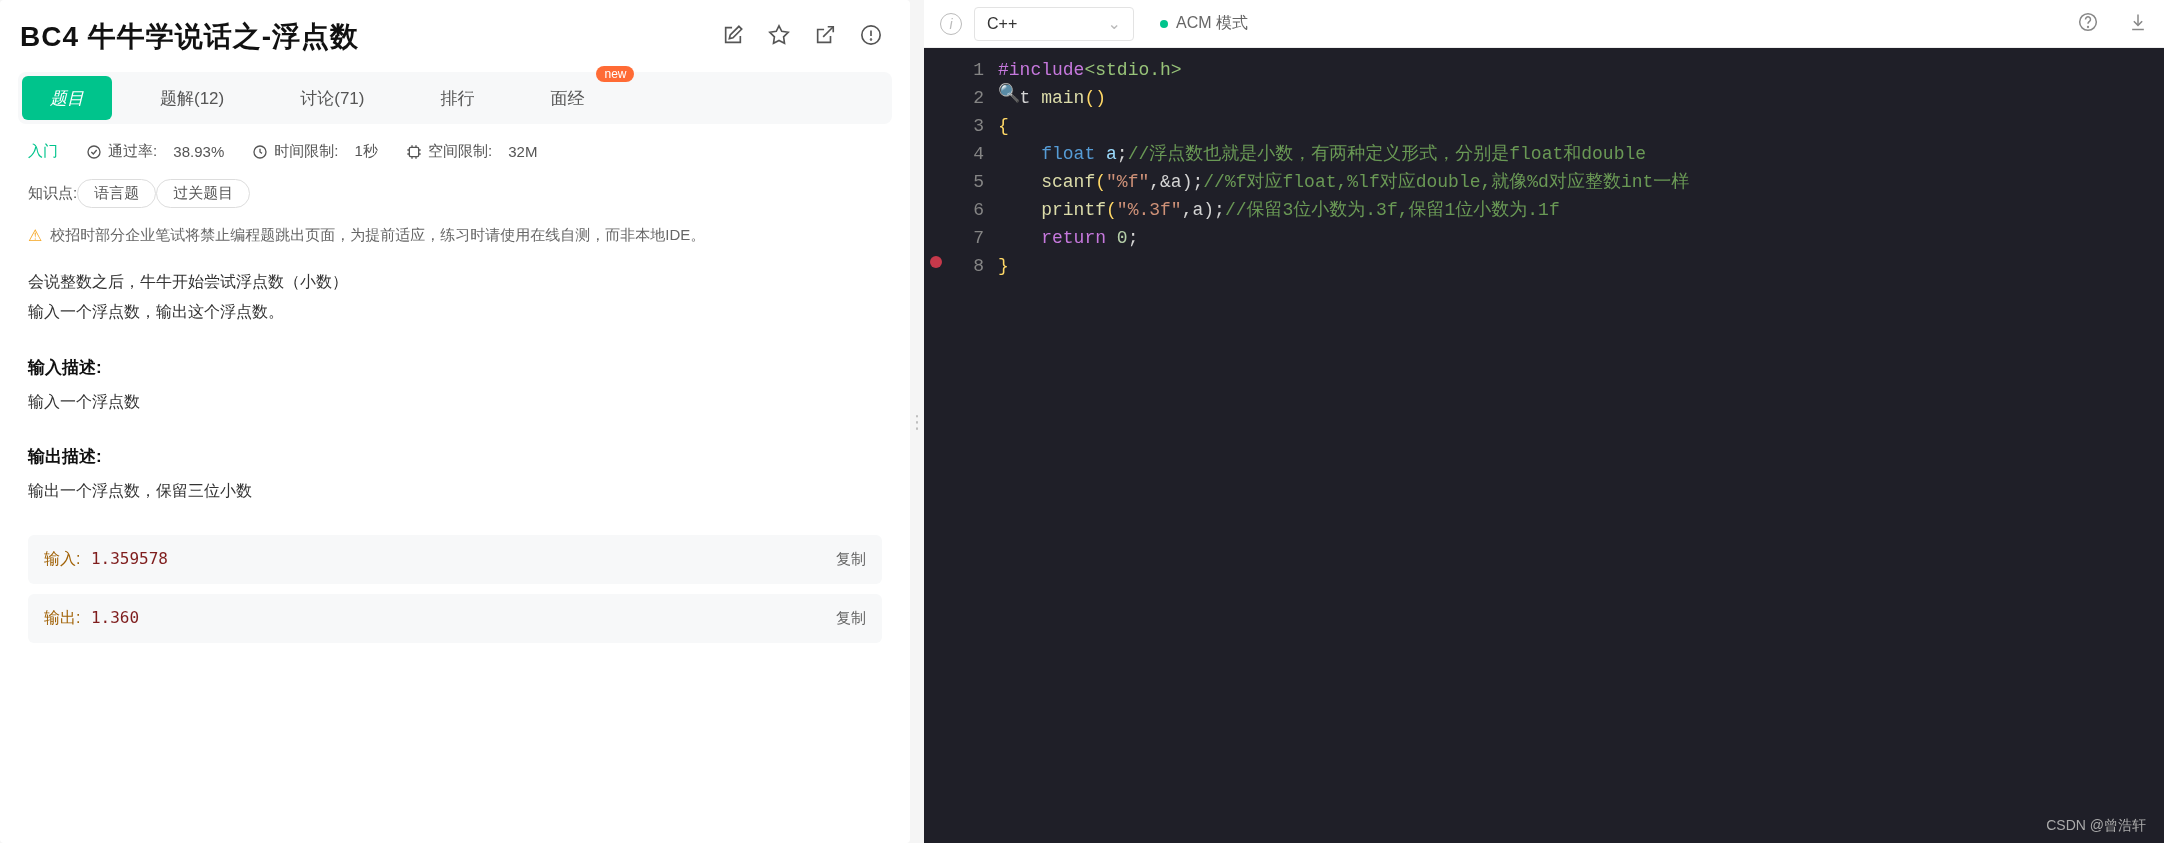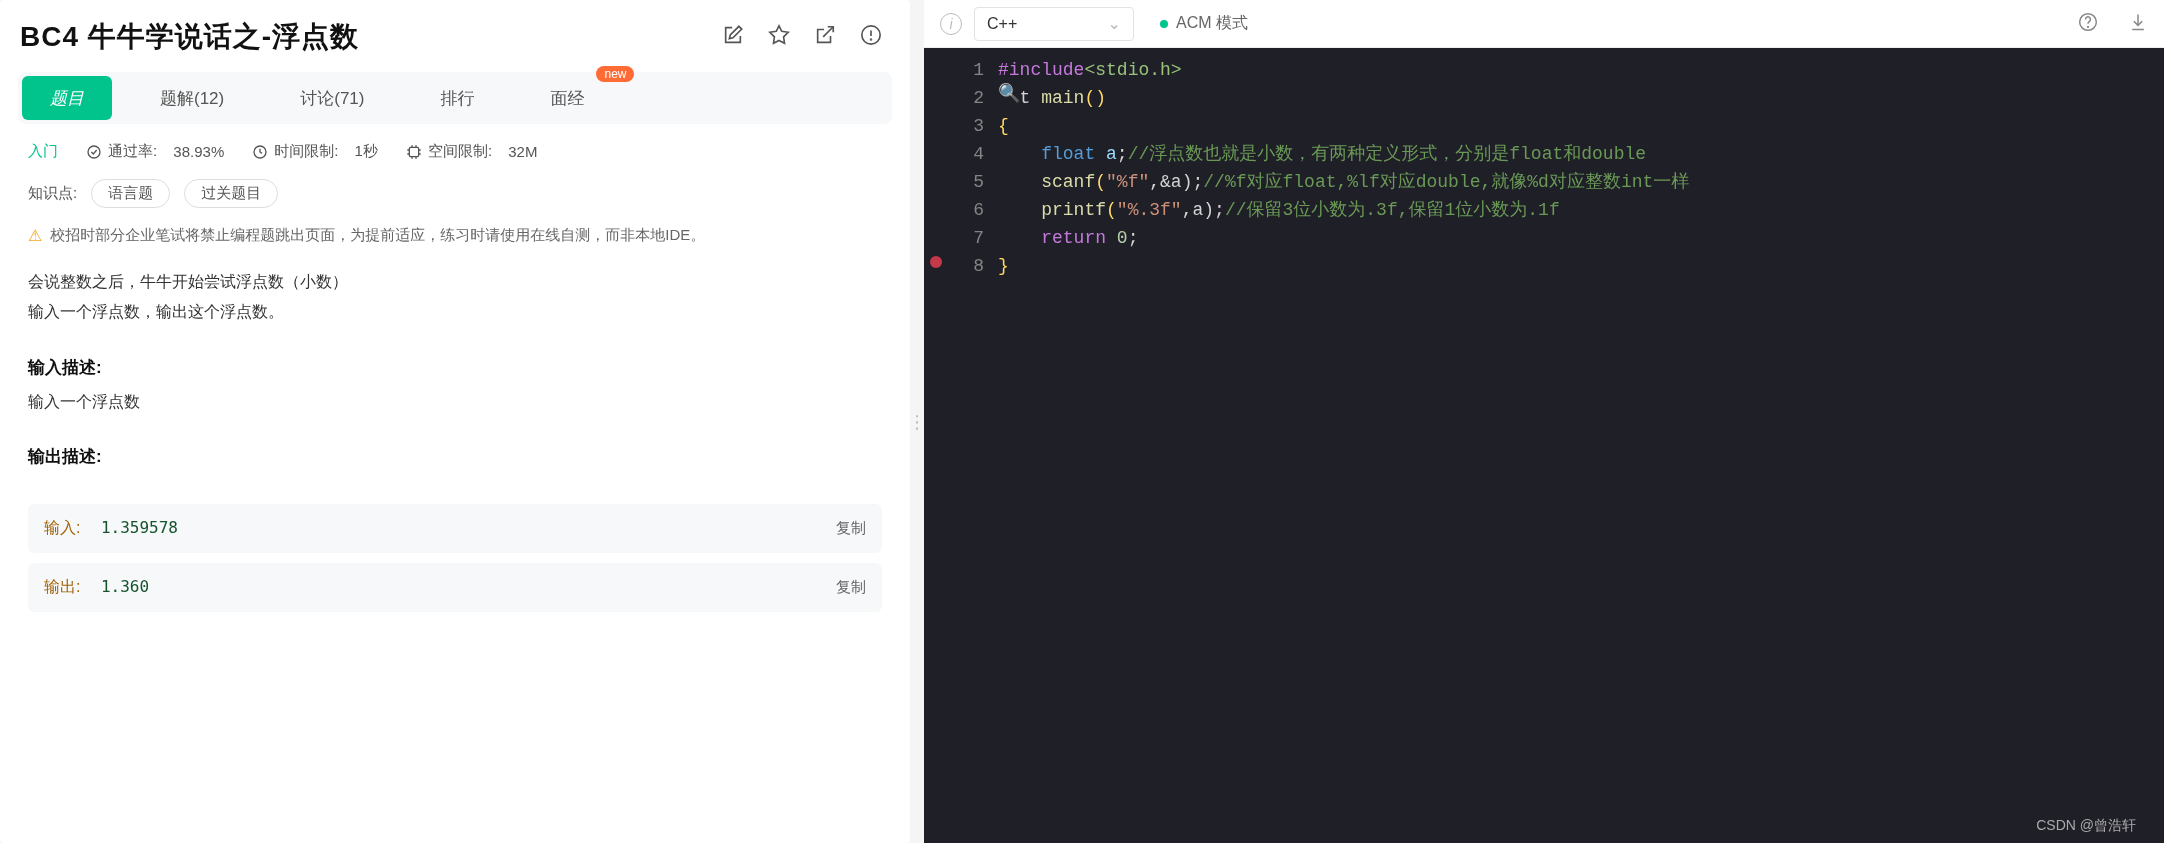--- a/index.html
+++ b/index.html
@@ -20,34 +20,34 @@
     .tab { padding: 0 28px; height: 44px; display:flex; align-items:center; justify-content:center; font-size: 17px; color: #555; cursor: pointer; border-radius: 6px; position: relative; }
     .tab.active { background: #00c48c; color: #fff; font-weight: 500; font-style: italic; }
     .tab-spacer { width: 20px; }
     .badge-new { position: absolute; top: -10px; right: -22px; background: #ff6b35; color: #fff; font-size: 12px; padding: 1px 8px; border-radius: 10px; font-weight:400; }
     
     .meta-row { display: flex; align-items: center; gap: 28px; padding: 18px 28px 10px 28px; font-size: 15px; color: #555; }
     .level-tag { color: #00c48c; font-weight: 500; }
     .meta-item { display: flex; align-items: center; gap: 6px; }
     .meta-item svg { width: 16px; height: 16px; }
     
-    .tags-row { display: flex; align-items: center; gap: 14px; padding: 8px 28px 18px 28px; font-size: 15px; color: #555; }
+    .tags-row { display: flex; align-items: center; padding: 8px 28px 18px 28px; font-size: 15px; color: #555; }
     .tag-chip { border: 1px solid #ddd; border-radius: 16px; padding: 4px 16px; cursor: pointer; }
     
     .warning-row { display: flex; align-items: center; gap: 8px; padding: 0 28px 22px 28px; font-size: 15px; color: #666; }
     .warn-icon { color: #f5a623; font-size: 16px; }
     
     .section { padding: 0 28px 18px 28px; }
     .section-h { font-size: 20px; font-weight: 700; color: #111; margin-bottom: 12px; }
     .section-p { font-size: 16px; color: #333; line-height: 1.9; }
     .sub-h { font-size: 17px; font-weight: 700; color: #111; margin-top: 10px; margin-bottom: 8px; }
     
     .example-block { background: #f7f8f9; border-radius: 6px; padding: 14px 16px; margin-top: 10px; display: flex; align-items: center; justify-content: space-between; font-size: 16px; }
     .example-label { color: #a16207; }
-    .example-val { font-family: Consolas, monospace; color: #14532d; margin-left: 16px; }
+    .example-val { font-family: Consolas, monospace; color: #7f1d1d; margin-left: 6px; }
     .copy-btn { color: #666; font-size: 15px; cursor: pointer; }
     
     
     .editor-toolbar { height: 48px; background: #fff; display: flex; align-items: center; padding: 0 16px; gap: 12px; border-bottom: 1px solid #eee; }
     .info-circ { width:22px; height:22px; border:1.5px solid #bbb; border-radius:50%; display:flex; align-items:center; justify-content:center; color:#bbb; font-size:14px; font-style:italic; cursor:pointer; }
     .lang-select { width: 160px; height: 34px; border: 1px solid #e3e3e3; border-radius: 4px; display: flex; align-items: center; justify-content: space-between; padding: 0 12px; font-size: 16px; color: #333; cursor: pointer; }
     .mode-ind { display: flex; align-items: center; gap: 8px; font-size: 16px; color: #666; margin-left: 14px; }
     .dot-green { width: 8px; height: 8px; border-radius: 50%; background: #00c48c; }
     .tb-spacer { flex: 1; }
     .tb-icon { color: #888; cursor: pointer; }
@@ -64,21 +64,21 @@
     .kw-header { color: #98c379; }
     .bracket-gold { color: #ffd866; }
     .kw-type { color: #569cd6; }
     .ident-fn { color: #dcdcaa; }
     .ident-var { color: #9cdcfe; }
     .string { color: #ce9178; }
     .comment { color: #6a9955; }
     .num { color: #b5cea8; }
     .cursor-ov { position:absolute; top:32px; left:74px; font-size:18px; }
     
-    .watermark { position: fixed; right: 28px; bottom: 8px; font-size: 14px; color: #aaa; }
+    .watermark { position: fixed; right: 18px; bottom: 8px; font-size: 14px; color: #aaa; }
   </style>
 </head>
 <body>
 
 <div class="left-panel">
   <div class="header">
     <div class="title">BC4  牛牛学说话之-浮点数</div>
     <div class="header-actions">
       <span><svg viewBox="0 0 24 24" fill="none" stroke="currentColor" stroke-width="1.8">
             <path d="M11 4H4v16h16v-7"></path>
@@ -158,20 +158,21 @@
     <div class="section-p">输入一个浮点数，输出这个浮点数。</div>
   </div>
 
   <div class="section">
     <div class="sub-h">输入描述:</div>
     <div class="section-p">输入一个浮点数</div>
   </div>
 
   <div class="section">
     <div class="sub-h">输出描述:</div>
+    <div class="section-p">输出一个浮点数，保留三位小数</div>
   </div>
 
   <div class="section">
     <div class="example-block">
       <div>
         <span class="example-label">输入:</span>
         <span class="example-val">1.359578</span>
       </div>
       <span class="copy-btn">复制</span>
     </div>

